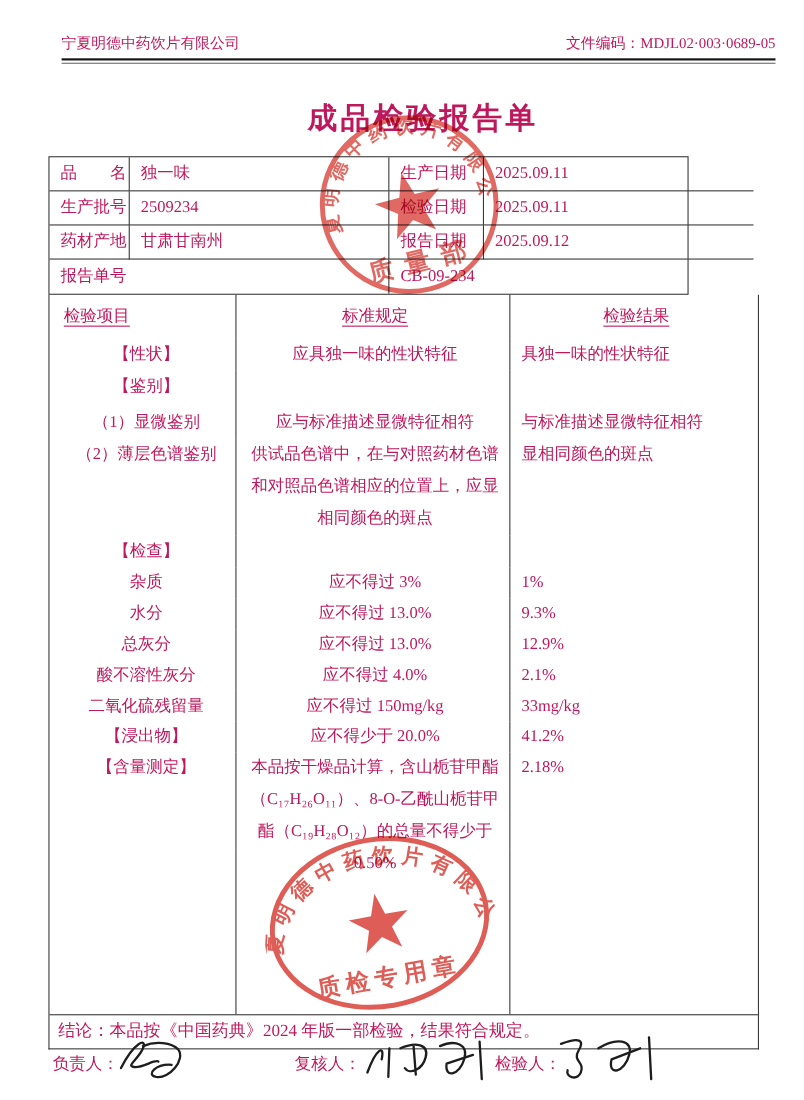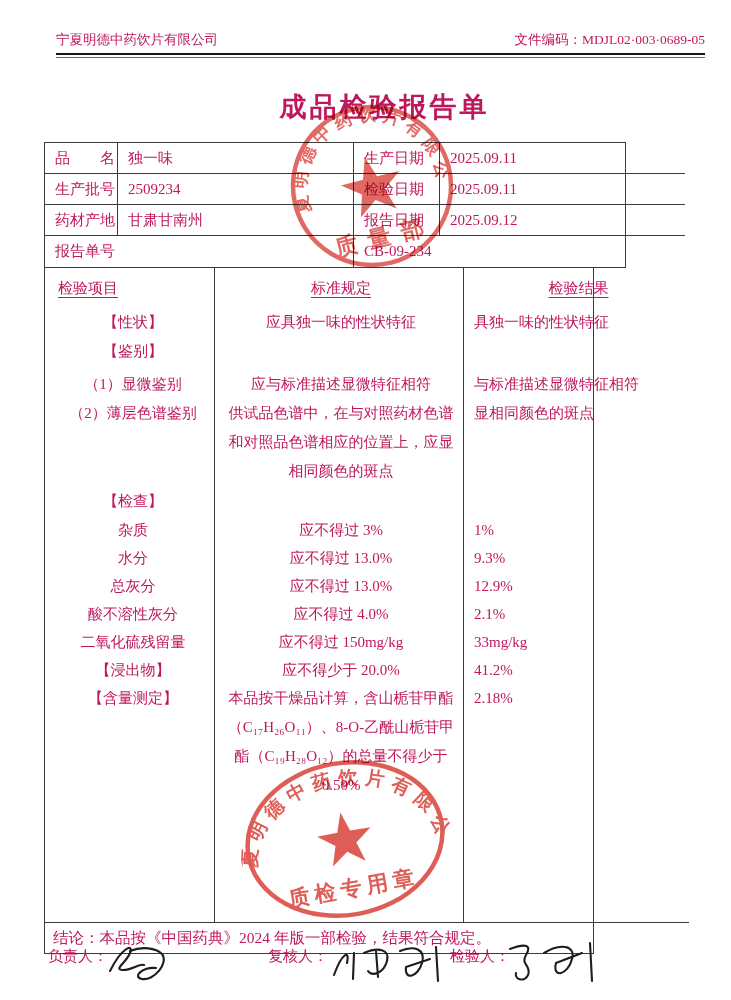--- a/index.html
+++ b/index.html
@@ -19,41 +19,41 @@
   .info-table { margin:17px 0 0 44px; width:582px; box-sizing:border-box;
     border:1.5px solid #3a3a3a; display:grid;
     grid-template-columns:73px 236px 86px 245px; font-size:15px; }
   .ic { height:31px; line-height:31px; padding-left:10px; box-sizing:border-box;
     border-bottom:1px solid #3a3a3a; overflow:hidden; white-space:nowrap; }
   .ic.br { border-right:1px solid #3a3a3a; }
   .ic.last { border-bottom:none; }
   .span2l { grid-column:1 / 3; }
   .span2r { grid-column:3 / 5; }
   
-  .main-table { margin:0 0 0 44px; width:550px; box-sizing:border-box;
+  .main-table { margin:0 0 0 44px; width:646px; box-sizing:border-box;
     border:1.5px solid #3a3a3a; border-top:none; display:grid;
     grid-template-columns:170px 249px 225px; font-size:15px; }
   .mc { box-sizing:border-box; line-height:29px; padding:0 6px 0 10px; }
   .mc.c1 { padding-left:13px; }
   .mc.vr { border-right:1px solid #3a3a3a;text-align:center; }
   .mt-h { height:40px; line-height:40px; text-align:center; }
   .mt-h.c1 { text-align:left; }
   .mt-h span { text-decoration:underline; text-underline-offset:4px; }
   .r-single .mc { height:29px; }
   .r-gap .mc { height:33px; }
   .r-check .mc { height:28px; line-height:28px; }
   .r-tall .mc { height:88px; }
   .r-fill .mc { height:150px; }
   .row { display:contents; }
   .conclusion { grid-column:1 / 4; border-top:1px solid #3a3a3a;
     height:30px; line-height:30px; padding-left:8px; font-size:15.5px; }
   
   .footer { position:absolute; left:44px; top:941px; width:646px; height:58px;
     font-size:15px; }
-  .sig-label { position:absolute; top:6px; white-space:nowrap; }
+  .sig-label { position:absolute; top:17px; white-space:nowrap; }
   .sig { position:absolute; }
   .sig path { fill:none; stroke:#1d1d1d; stroke-width:2.1; stroke-linecap:round;
     stroke-linejoin:round; }
   
   .stamp { position:absolute; pointer-events:none; mix-blend-mode:multiply; }
   .stamp-top { left:286px; top:100px; opacity:.74; transform:rotate(-14deg); }
   .stamp-bottom { left:239px; top:755px; opacity:.8; transform:rotate(-10deg); }
   .stamp text { font-family:"Liberation Serif","DejaVu Serif",serif; font-weight:bold; }
 </style>
 </head>

